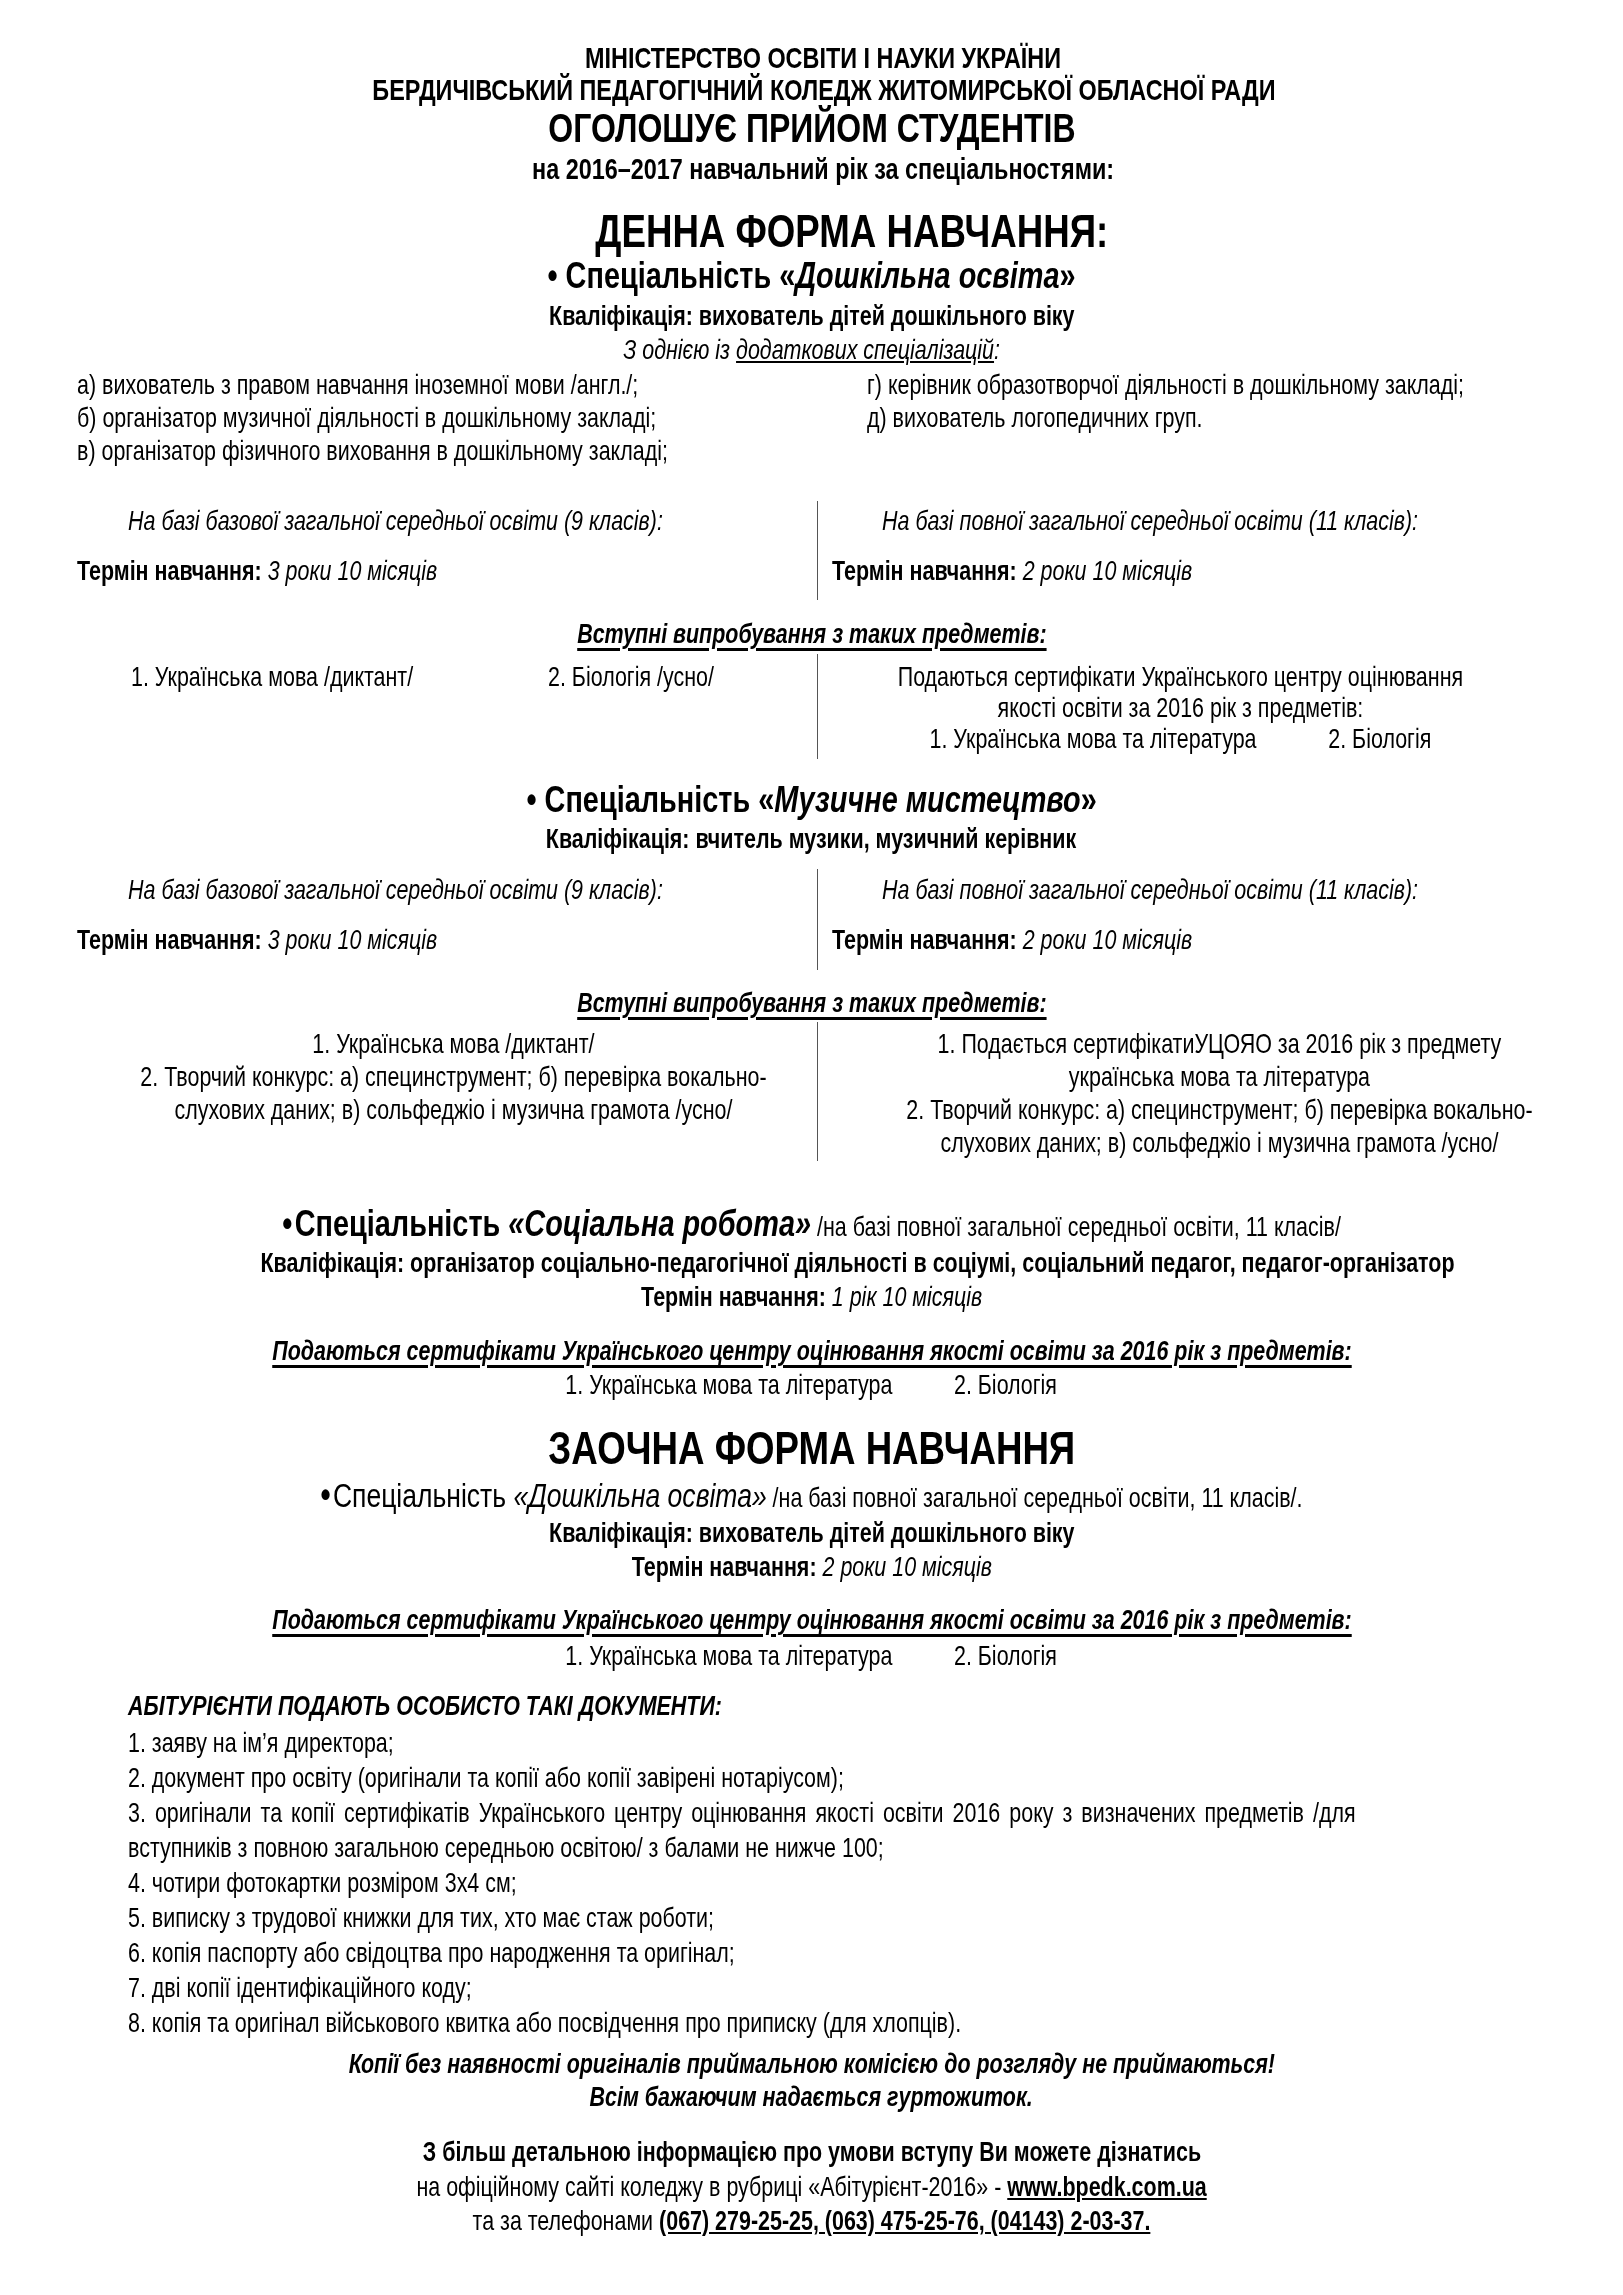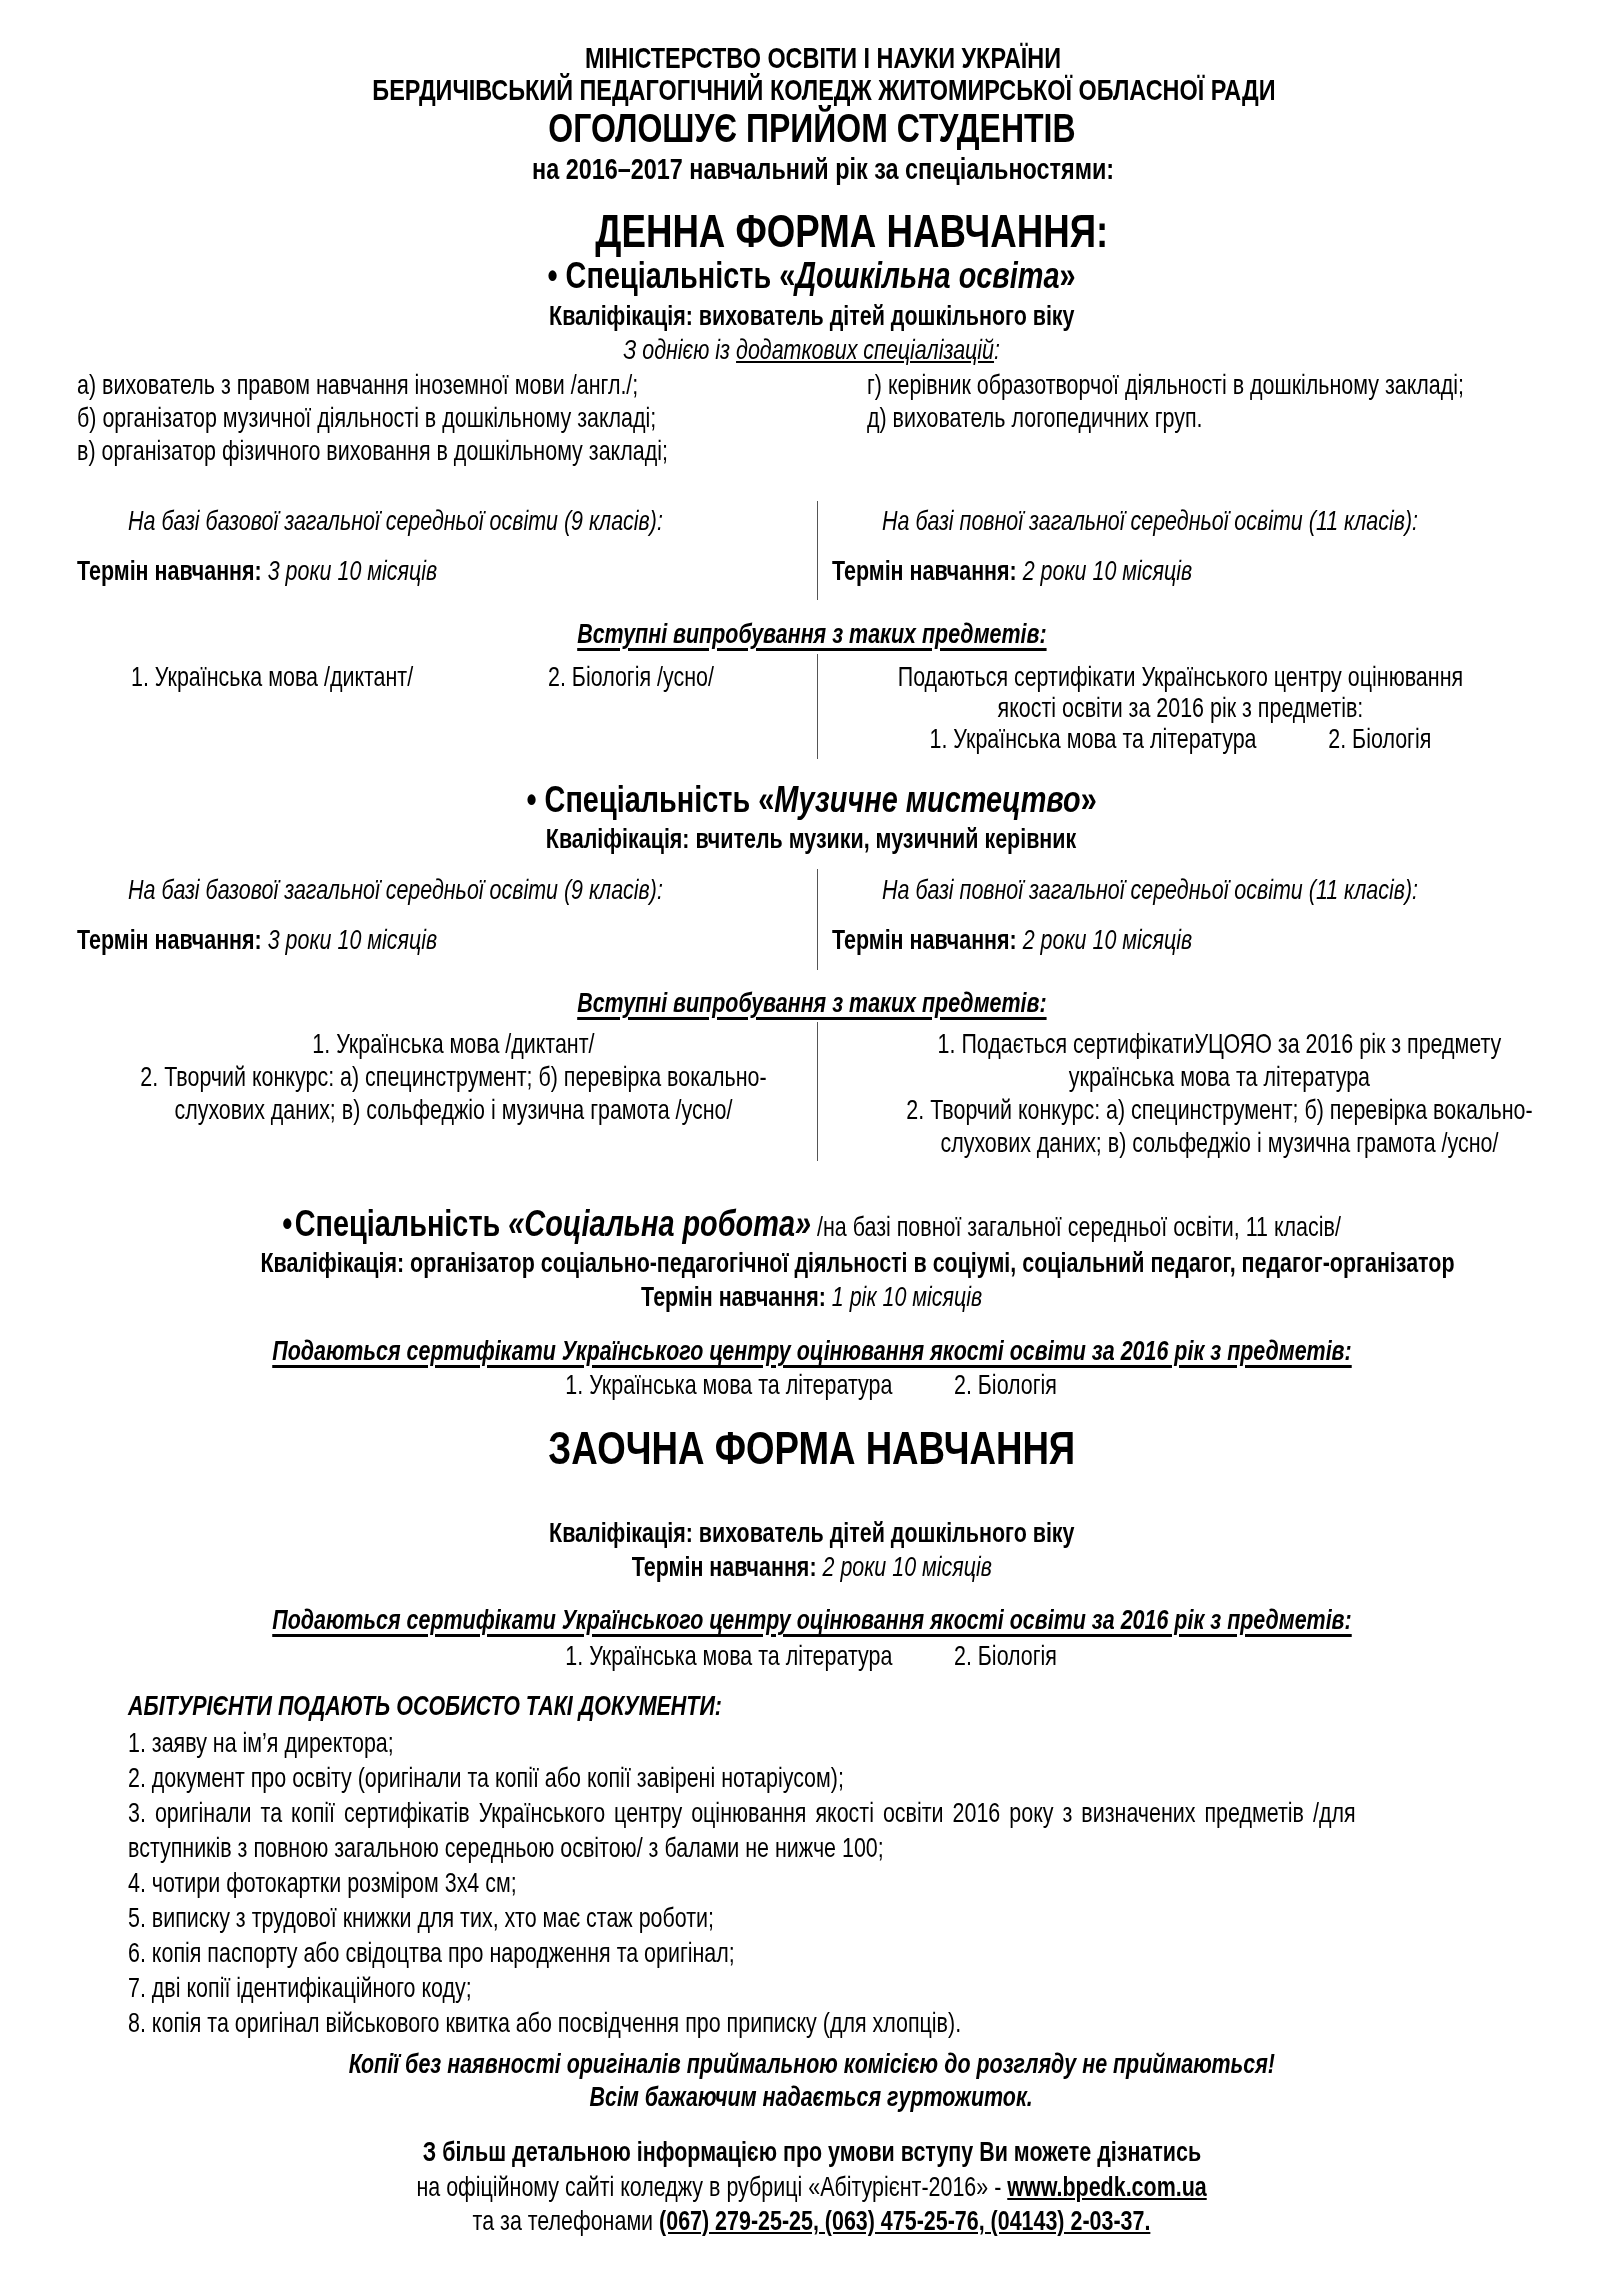--- a/index.html
+++ b/index.html
@@ -111,20 +111,24 @@
   <div class="line" style="top:1203px;"><span class="narrow">
     <span class="spec bullet">•</span>
     <span class="spec">Спеціальність </span><span class="spec i">«Соціальна робота»</span><span class="t40"> /на базі повної загальної середньої освіти, 11 класів/</span>
   </span></div>
   <div class="line t40 b" style="top:1247px;text-align:right;"><span class="narrow">Кваліфікація: організатор соціально-педагогічної діяльності в соціумі, соціальний педагог, педагог-організатор</span></div>
   <div class="line t40" style="top:1281px;"><span class="narrow"><span class="b">Термін навчання:</span><span class="i"> 1 рік 10 місяців</span></span></div>
   <div class="line t40 b i" style="top:1335px;"><span class="narrow u">Подаються сертифікати Українського центру оцінювання якості освіти за 2016 рік з предметів:</span></div>
   <div class="line t40" style="top:1369px;"><span class="narrow"><span>1. Українська мова та література</span><span style="display:inline-block;width:79px;"></span><span>2. Біологія</span></span></div>
 
   <div class="line h3" style="top:1420px;"><span class="narrow">ЗАОЧНА ФОРМА НАВЧАННЯ</span></div>
+  <div class="line" style="top:1474px;"><span class="narrow">
+    <span class="spec">•</span>
+    <span style="font-size:34px;">Спеціальність </span><span class="i" style="font-size:34px;">«Дошкільна освіта»</span><span class="t40"> /на базі повної загальної середньої освіти, 11 класів/.</span>
+  </span></div>
   <div class="line t40 b" style="top:1517px;"><span class="narrow">Кваліфікація: вихователь дітей дошкільного віку</span></div>
   <div class="line t40" style="top:1551px;"><span class="narrow"><span class="b">Термін навчання:</span><span class="i"> 2 роки 10 місяців</span></span></div>
   <div class="line t40 b i" style="top:1604px;"><span class="narrow u">Подаються сертифікати Українського центру оцінювання якості освіти за 2016 рік з предметів:</span></div>
   <div class="line t40" style="top:1640px;"><span class="narrow"><span>1. Українська мова та література</span><span style="display:inline-block;width:79px;"></span><span>2. Біологія</span></span></div>
 
   <div class="abs t40 b i" style="left:128px; top:1690px;"><span class="narrow-l">АБІТУРІЄНТИ ПОДАЮТЬ ОСОБИСТО ТАКІ ДОКУМЕНТИ:</span></div>
   <div class="abs t40" style="left:128px; top:1725px; width:1427px;">
     <div style="line-height:35px;">
       <div><span class="narrow-l">1. заяву на ім’я директора;</span></div>
       <div><span class="narrow-l">2. документ про освіту  (оригінали та копії або копії завірені нотаріусом);</span></div>

